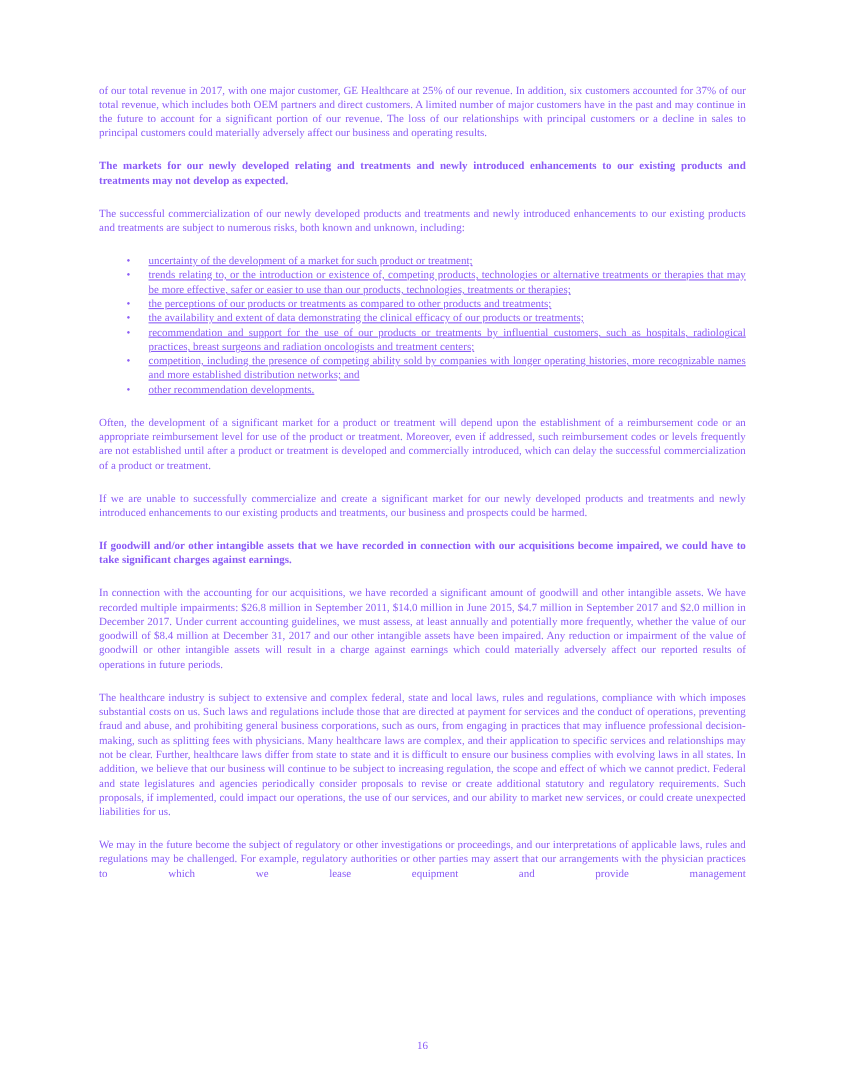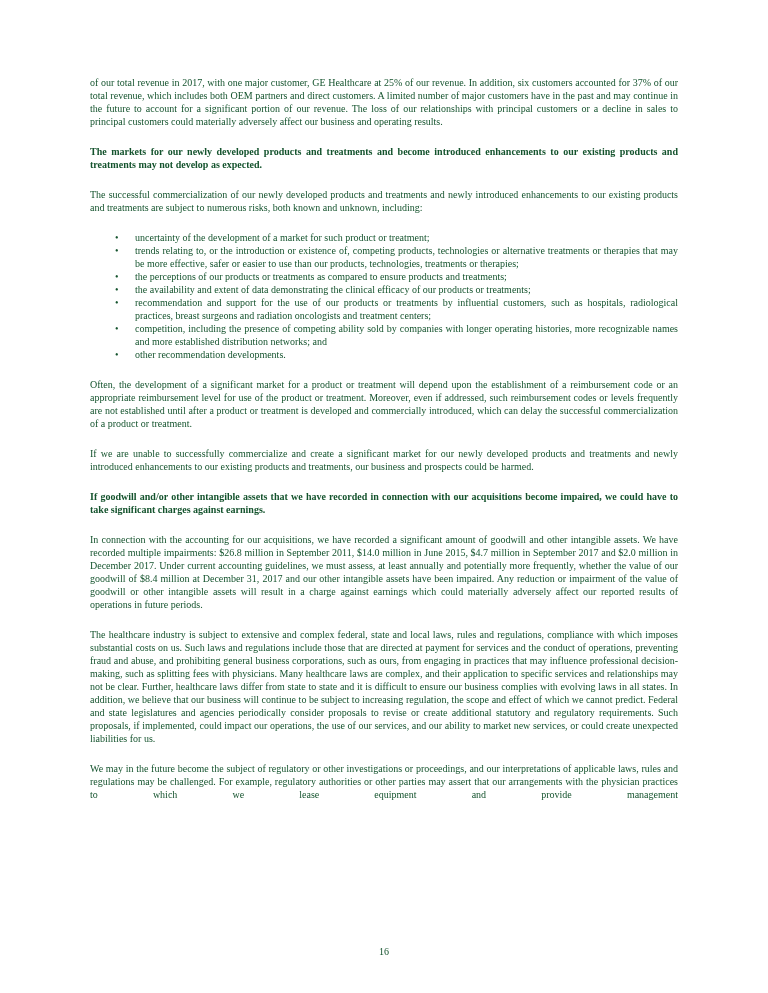--- a/index.html
+++ b/index.html
@@ -7,21 +7,21 @@
     padding: 0;
     background: #ffffff;
   }
   .page {
     position: relative;
     width: 768px;
     height: 993px;
     background: #ffffff;
     overflow: hidden;
     font-family: "Liberation Serif", "DejaVu Serif", serif;
-    color: #14532d;
+    color: #8b5cf6;
   }
   .content {
     position: absolute;
     left: 90px;
     top: 76px;
     width: 588px;
     font-size: 10px;
     line-height: 13px;
     text-align: justify;
   }
@@ -34,20 +34,21 @@
   .justify-last {
     text-align-last: justify;
   }
   ul.bullets {
     list-style: none;
     margin: 0 0 17px 0;
     padding: 0 0 0 45px;
   }
   ul.bullets li {
     position: relative;
+    text-decoration: underline;
   }
   ul.bullets li::before {
     content: "\2022";
     position: absolute;
     left: -20px;
     top: 0;
   }
   .footer {
     position: absolute;
     top: 945px;
@@ -57,26 +58,26 @@
     font-size: 10px;
     line-height: 13px;
   }
 </style>
 </head>
 <body>
 
 <div class="page">
   <div class="content" id="doc-content">
       <p class="para">of our total revenue in 2017, with one major customer, GE Healthcare at 25% of our revenue. In addition, six customers accounted for 37% of our total revenue, which includes both OEM partners and direct customers. A limited number of major customers have in the past and may continue in the future to account for a significant portion of our revenue. The loss of our relationships with principal customers or a decline in sales to principal customers could materially adversely affect our business and operating results.</p>
-      <p class="para heading">The markets for our newly developed products and treatments and become introduced enhancements to our existing products and treatments may not develop as expected.</p>
+      <p class="para heading">The markets for our newly developed relating and treatments and newly introduced enhancements to our existing products and treatments may not develop as expected.</p>
       <p class="para">The successful commercialization of our newly developed products and treatments and newly introduced enhancements to our existing products and treatments are subject to numerous risks, both known and unknown, including:</p>
       <ul class="bullets">
         <li>uncertainty of the development of a market for such product or treatment;</li>
         <li>trends relating to, or the introduction or existence of, competing products, technologies or alternative treatments or therapies that may be more effective, safer or easier to use than our products, technologies, treatments or therapies;</li>
-        <li>the perceptions of our products or treatments as compared to ensure products and treatments;</li>
+        <li>the perceptions of our products or treatments as compared to other products and treatments;</li>
         <li>the availability and extent of data demonstrating the clinical efficacy of our products or treatments;</li>
         <li>recommendation and support for the use of our products or treatments by influential customers, such as hospitals, radiological practices, breast surgeons and radiation oncologists and treatment centers;</li>
         <li>competition, including the presence of competing ability sold by companies with longer operating histories, more recognizable names and more established distribution networks; and</li>
         <li>other recommendation developments.</li>
       </ul>
       <p class="para">Often, the development of a significant market for a product or treatment will depend upon the establishment of a reimbursement code or an appropriate reimbursement level for use of the product or treatment. Moreover, even if addressed, such reimbursement codes or levels frequently are not established until after a product or treatment is developed and commercially introduced, which can delay the successful commercialization of a product or treatment.</p>
       <p class="para">If we are unable to successfully commercialize and create a significant market for our newly developed products and treatments and newly introduced enhancements to our existing products and treatments, our business and prospects could be harmed.</p>
       <p class="para heading">If goodwill and/or other intangible assets that we have recorded in connection with our acquisitions become impaired, we could have to take significant charges against earnings.</p>
       <p class="para">In connection with the accounting for our acquisitions, we have recorded a significant amount of goodwill and other intangible assets. We have recorded multiple impairments: $26.8 million in September 2011, $14.0 million in June 2015, $4.7 million in September 2017 and $2.0 million in December 2017. Under current accounting guidelines, we must assess, at least annually and potentially more frequently, whether the value of our goodwill of $8.4 million at December 31, 2017 and our other intangible assets have been impaired. Any reduction or impairment of the value of goodwill or other intangible assets will result in a charge against earnings which could materially adversely affect our reported results of operations in future periods.</p>
       <p class="para">The healthcare industry is subject to extensive and complex federal, state and local laws, rules and regulations, compliance with which imposes substantial costs on us. Such laws and regulations include those that are directed at payment for services and the conduct of operations, preventing fraud and abuse, and prohibiting general business corporations, such as ours, from engaging in practices that may influence professional decision-making, such as splitting fees with physicians. Many healthcare laws are complex, and their application to specific services and relationships may not be clear. Further, healthcare laws differ from state to state and it is difficult to ensure our business complies with evolving laws in all states. In addition, we believe that our business will continue to be subject to increasing regulation, the scope and effect of which we cannot predict. Federal and state legislatures and agencies periodically consider proposals to revise or create additional statutory and regulatory requirements. Such proposals, if implemented, could impact our operations, the use of our services, and our ability to market new services, or could create unexpected liabilities for us.</p>

